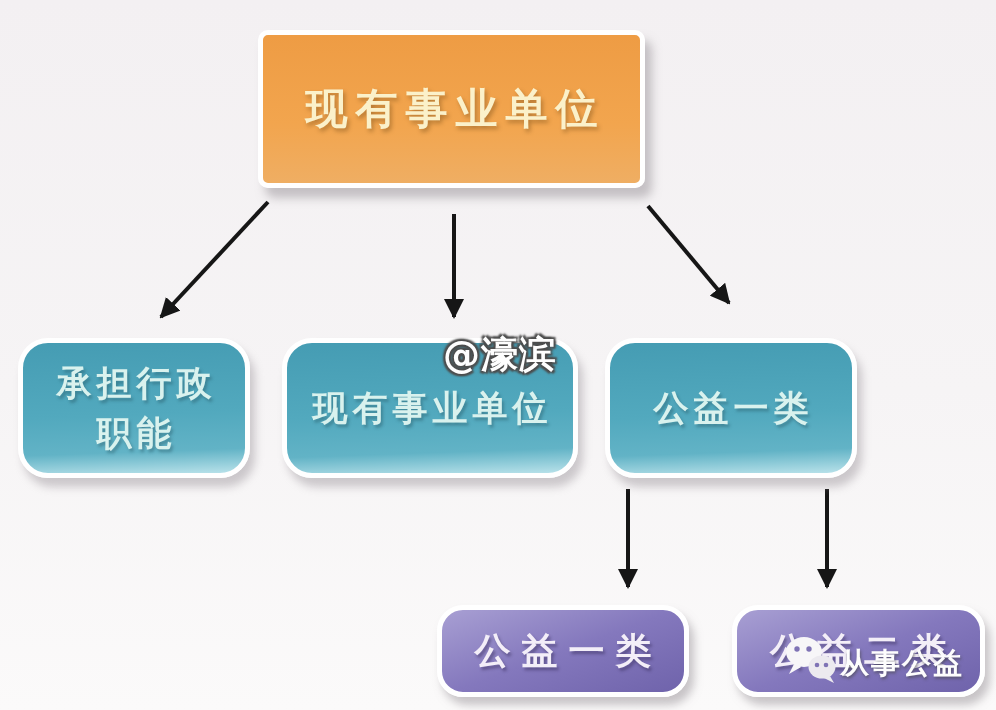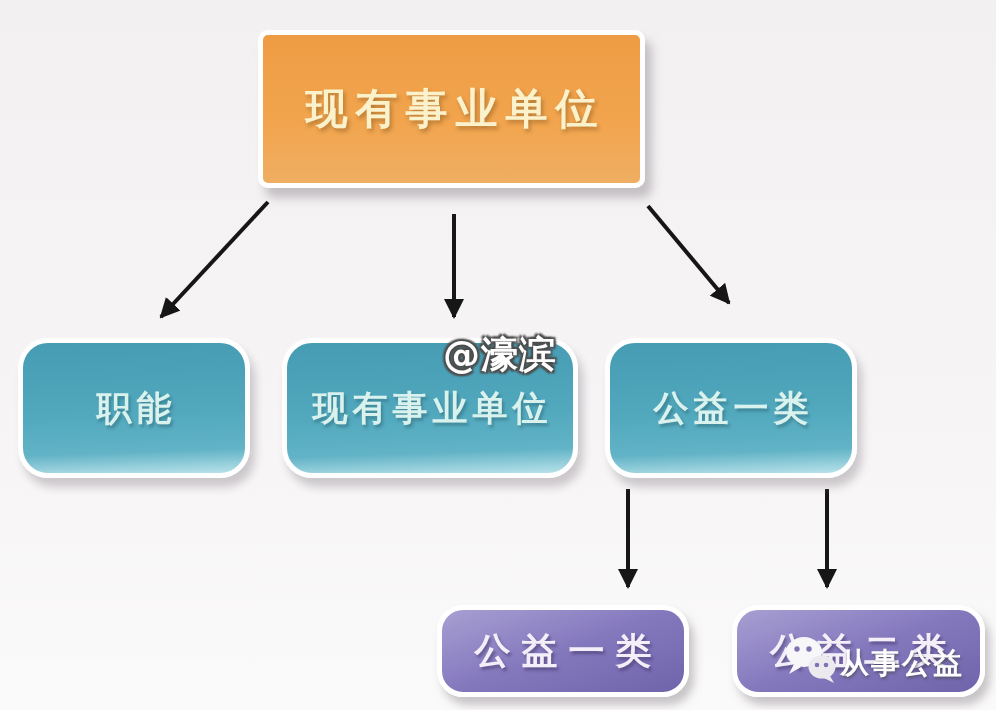--- a/index.html
+++ b/index.html
@@ -89,20 +89,21 @@
     <line x1="648" y1="206" x2="729" y2="303" marker-end="url(#ah)"></line>
     <line x1="628" y1="489" x2="628" y2="587" marker-end="url(#ah)"></line>
     <line x1="827" y1="489" x2="827" y2="587" marker-end="url(#ah)"></line>
   </svg>
 
   <div class="node node-root">
     <span class="root-label">现有事业单位</span>
   </div>
 
   <div class="node node-branch branch-1">
+    <span class="branch-label">承担行政</span>
     <span class="branch-label">职能</span>
   </div>
 
   <div class="node node-branch branch-2">
     <span class="branch-label">现有事业单位</span>
   </div>
 
   <div class="node node-branch branch-3">
     <span class="branch-label">公益一类</span>
   </div>

